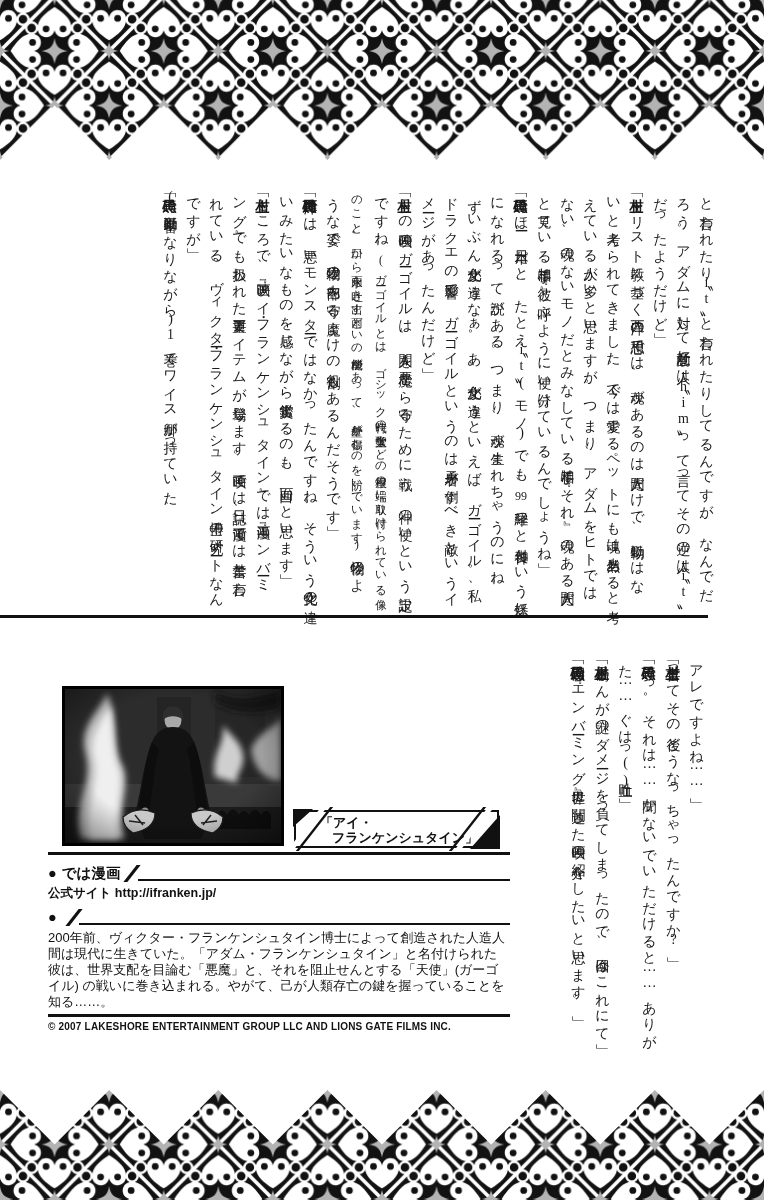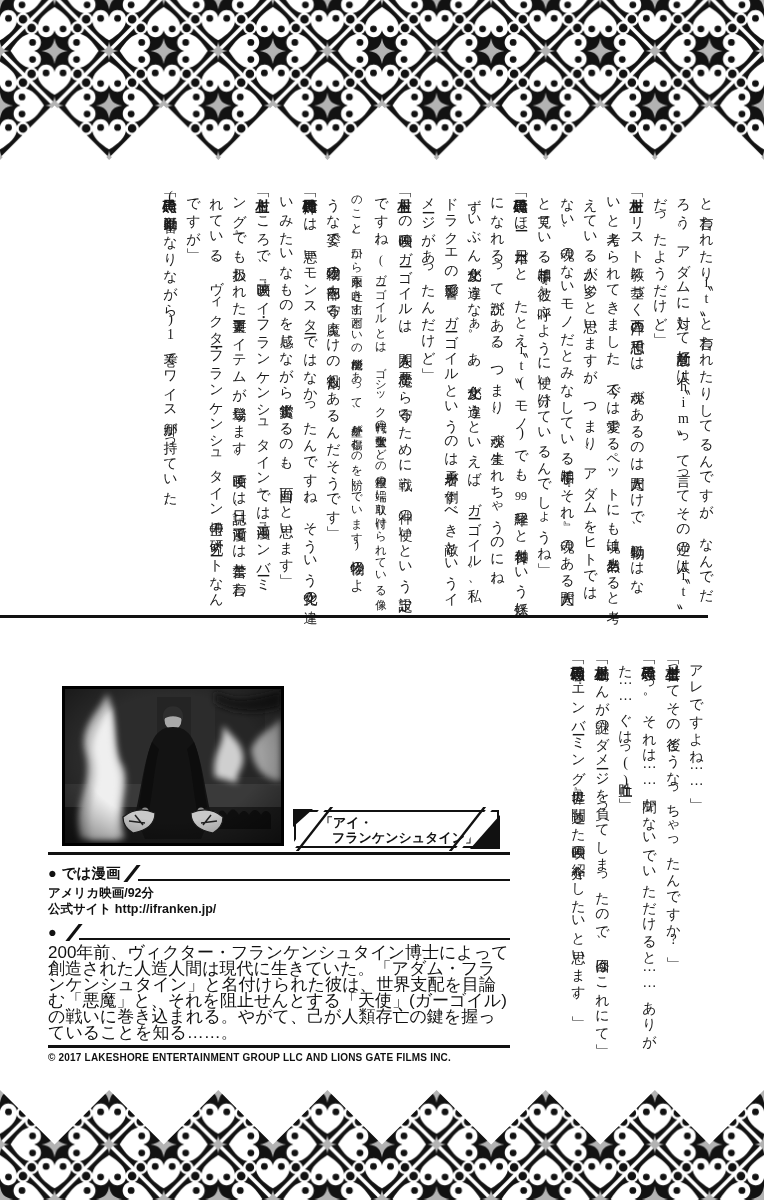--- a/index.html
+++ b/index.html
@@ -47,21 +47,21 @@
         font-family:"Liberation Sans","DejaVu Sans",sans-serif;color:#111;}
   .rule-top{border-top:3.5px solid #111;}
   .rule-mid{border-top:3px solid #111;margin-top:4px;}
   .hdr{display:flex;align-items:flex-end;margin-top:9px;font-weight:bold;font-size:14.5px;line-height:18px;}
   .hdr2{margin-top:6px;}
   .hdr .bullet{margin-right:5px;}
   .hdr-slash{display:inline-block;width:3.5px;height:17px;background:#111;
              transform:skewX(-38deg);margin:0 4px 0 10px;}
   .hdr-line{flex:1;height:0;border-bottom:2.5px solid #111;margin-bottom:1px;}
   .credits{margin-top:4px;font-weight:bold;font-size:12.5px;line-height:15.5px;}
-  .story{margin-top:4px;font-size:17px;line-height:16px;}
+  .story{margin-top:4px;font-size:13px;line-height:16px;}
   .copyright{margin-top:4px;font-weight:bold;font-size:10px;letter-spacing:0.2px;}
 </style>
 </head>
 <body>
 
 <div class="page">
 
   <svg class="border-top" width="764" height="160" viewBox="0 0 764 160" aria-hidden="true">
     <defs>
       <path id="star4" d="M0,-13 C1.5,-4.5 4.5,-1.5 13,0 C4.5,1.5 1.5,4.5 0,13 C-1.5,4.5 -4.5,1.5 -13,0 C-4.5,-1.5 -1.5,-4.5 0,-13 Z"></path>
@@ -177,31 +177,30 @@
 
   <div class="info">
     <div class="rule-top"></div>
     <div class="hdr">
       <span class="bullet">●</span>
       <span>では漫画</span>
       <span class="hdr-slash"></span>
       <span class="hdr-line"></span>
     </div>
     <div class="credits">
-        <div>アメリカ映画/92分</div>
         <div>公式サイト  http://ifranken.jp/</div>
       </div>
     <div class="hdr hdr2">
       <span class="bullet">●</span>
       <span class="hdr-slash"></span>
       <span class="hdr-line"></span>
     </div>
     <div class="story">200年前、ヴィクター・フランケンシュタイン博士によって創造された人造人間は現代に生きていた。「アダム・フランケンシュタイン」と名付けられた彼は、世界支配を目論む「悪魔」と、それを阻止せんとする「天使」(ガーゴイル) の戦いに巻き込まれる。やがて、己が人類存亡の鍵を握っていることを知る……。</div>
     <div class="rule-mid"></div>
-    <div class="copyright">© 2017 LAKESHORE ENTERTAINMENT GROUP LLC AND LIONS GATE FILMS INC.</div>
+    <div class="copyright">© 2007 LAKESHORE ENTERTAINMENT GROUP LLC AND LIONS GATE FILMS INC.</div>
   </div>
 
   <svg class="border-bottom" width="764" height="125" viewBox="0 0 764 125" aria-hidden="true">
     <defs>
       <pattern id="ornB" width="109.14" height="109.14" patternUnits="userSpaceOnUse" patternTransform="translate(54.57,-39.7)">
         <rect width="109.2" height="109.2" fill="#fff"></rect>
         <use href="#motifU"></use>
         <use href="#motifU" transform="translate(109.14,0)"></use>
         <use href="#motifU" transform="translate(0,109.14)"></use>
         <use href="#motifU" transform="translate(109.14,109.14)"></use>

